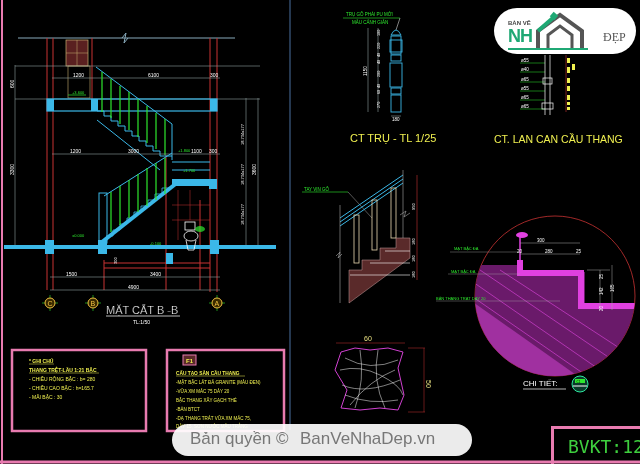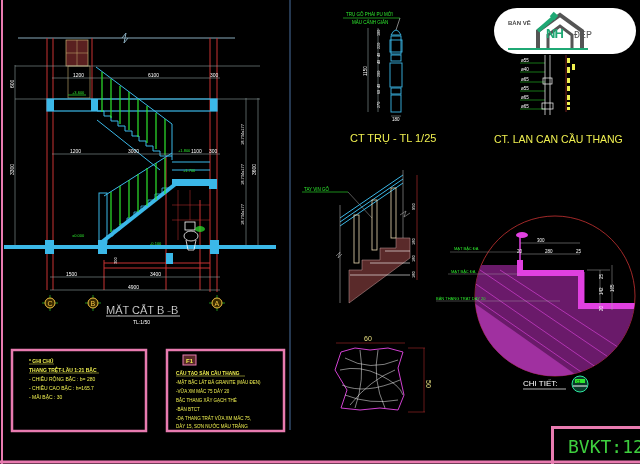--- a/index.html
+++ b/index.html
@@ -3,22 +3,22 @@
 <meta charset="utf-8">
 <style>
   html, body { margin: 0; padding: 0; background: #000; }
   body { width: 640px; height: 464px; position: relative; overflow: hidden; font-family: "Liberation Sans", sans-serif; }
   #sheet { position: absolute; left: 0; top: 0; width: 640px; height: 464px; background: #000; }
   svg text { font-family: "Liberation Sans", sans-serif; }
   .wm-copy { position: absolute; left: 172px; top: 424px; width: 300px; height: 32px; border-radius: 16px; background: rgba(255,255,255,0.92); }
   .wm-copy span { position: absolute; top: 5px; font-size: 17px; color: #777; font-family: "Liberation Sans", sans-serif; white-space: nowrap; }
   .logo-box { position: absolute; left: 494px; top: 8px; width: 142px; height: 46px; background: #fff; border-radius: 23px; }
   .logo-small { position: absolute; left: 14px; top: 12px; font-size: 6px; font-weight: bold; color: #444; font-family: "Liberation Sans", sans-serif; }
-  .logo-nh { position: absolute; left: 14px; top: 18px; font-size: 13px; font-weight: bold; color: #1fa874; font-family: "Liberation Sans", sans-serif; letter-spacing: -1px; margin-left: 38px; }
-  .logo-dep { position: absolute; left: 80px; top: 22px; font-size: 10px; color: #555; font-family: Liberation Mono, monospace; }
+  .logo-nh { position: absolute; left: 14px; top: 18px; font-size: 18px; font-weight: bold; color: #1fa874; font-family: "Liberation Sans", sans-serif; letter-spacing: -1px; }
+  .logo-dep { position: absolute; left: 109px; top: 22px; font-size: 12px; color: #555; font-family: Liberation Serif, serif; }
   .logo-underline { position: absolute; left: 14px; top: 40px; width: 80px; height: 2px; background: #1fa874; }
   .bvkt { position: absolute; left: 551px; top: 426px; width: 89px; height: 46px; border: 3px solid #e87bb0; border-right: none; border-bottom: none; box-sizing: border-box; }
   .bvkt span { position: absolute; left: 14px; top: 7px; font-size: 18px; color: #3ecf3e; font-family: "DejaVu Sans Mono", monospace; letter-spacing: 0px; white-space: nowrap; }
 </style>
 </head>
 <body>
 
 <div id="sheet">
 <svg width="640" height="464" viewBox="0 0 640 464">
 
@@ -391,18 +391,22 @@
     <line x1="4" y1="20" x2="20" y2="6" stroke="#1fa874" stroke-width="4"></line>
     <rect x="17" y="2" width="6" height="6" fill="#1fa874" transform="rotate(40 20 5)"></rect>
   </svg>
   <span class="logo-small">BẢN VẼ</span>
   <span class="logo-nh">NH</span>
   <span class="logo-dep">ĐẸP</span>
   <div class="logo-underline"></div>
 </div>
 
 
+<div class="wm-copy">
+  <span style="left:18px;">Bản quyền © </span>
+  <span style="left:128px;">BanVeNhaDep.vn</span>
+</div>
 
 
 <div class="bvkt">
   <span>BVKT:12</span>
 </div>
 </div>
 
 </body></html>

